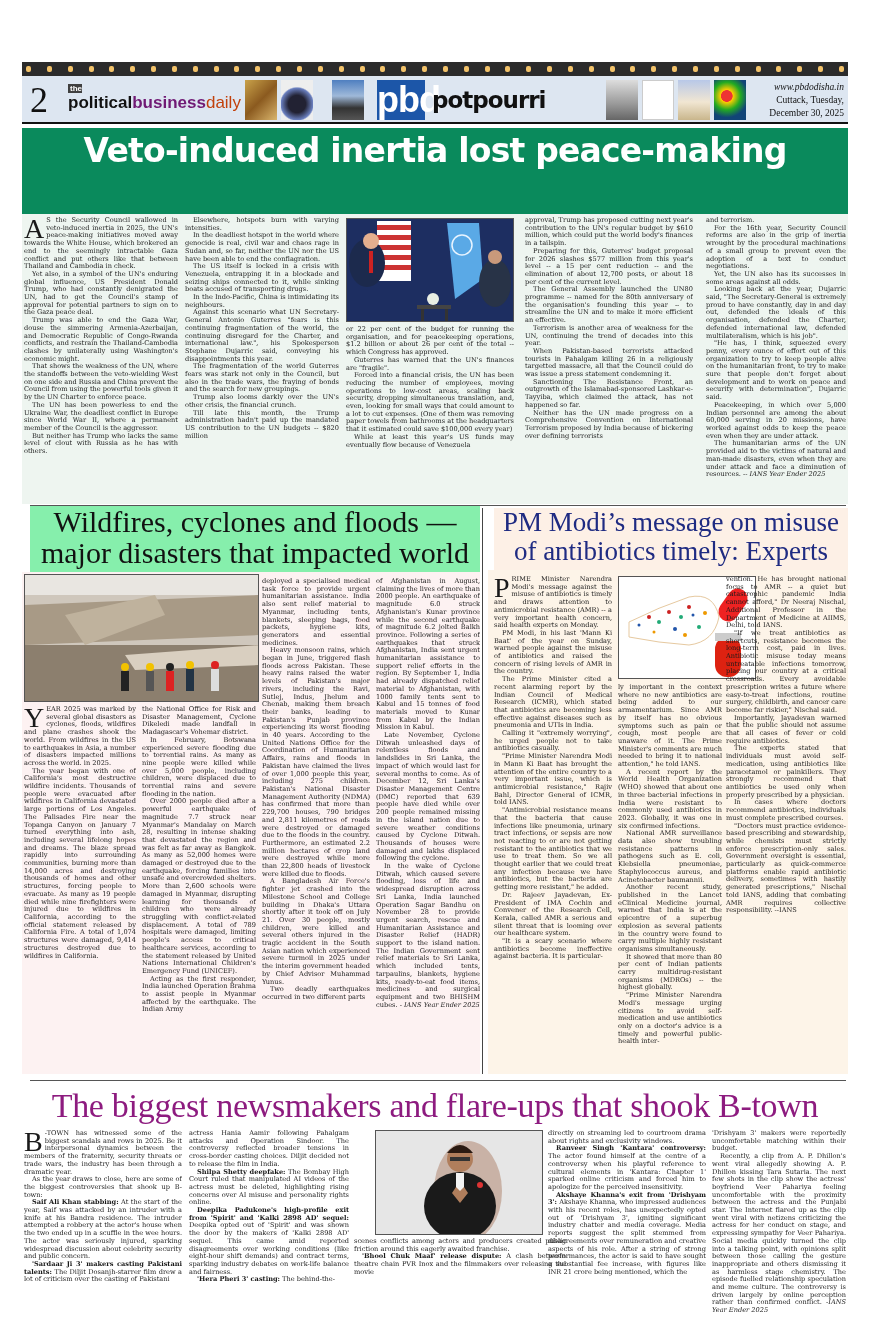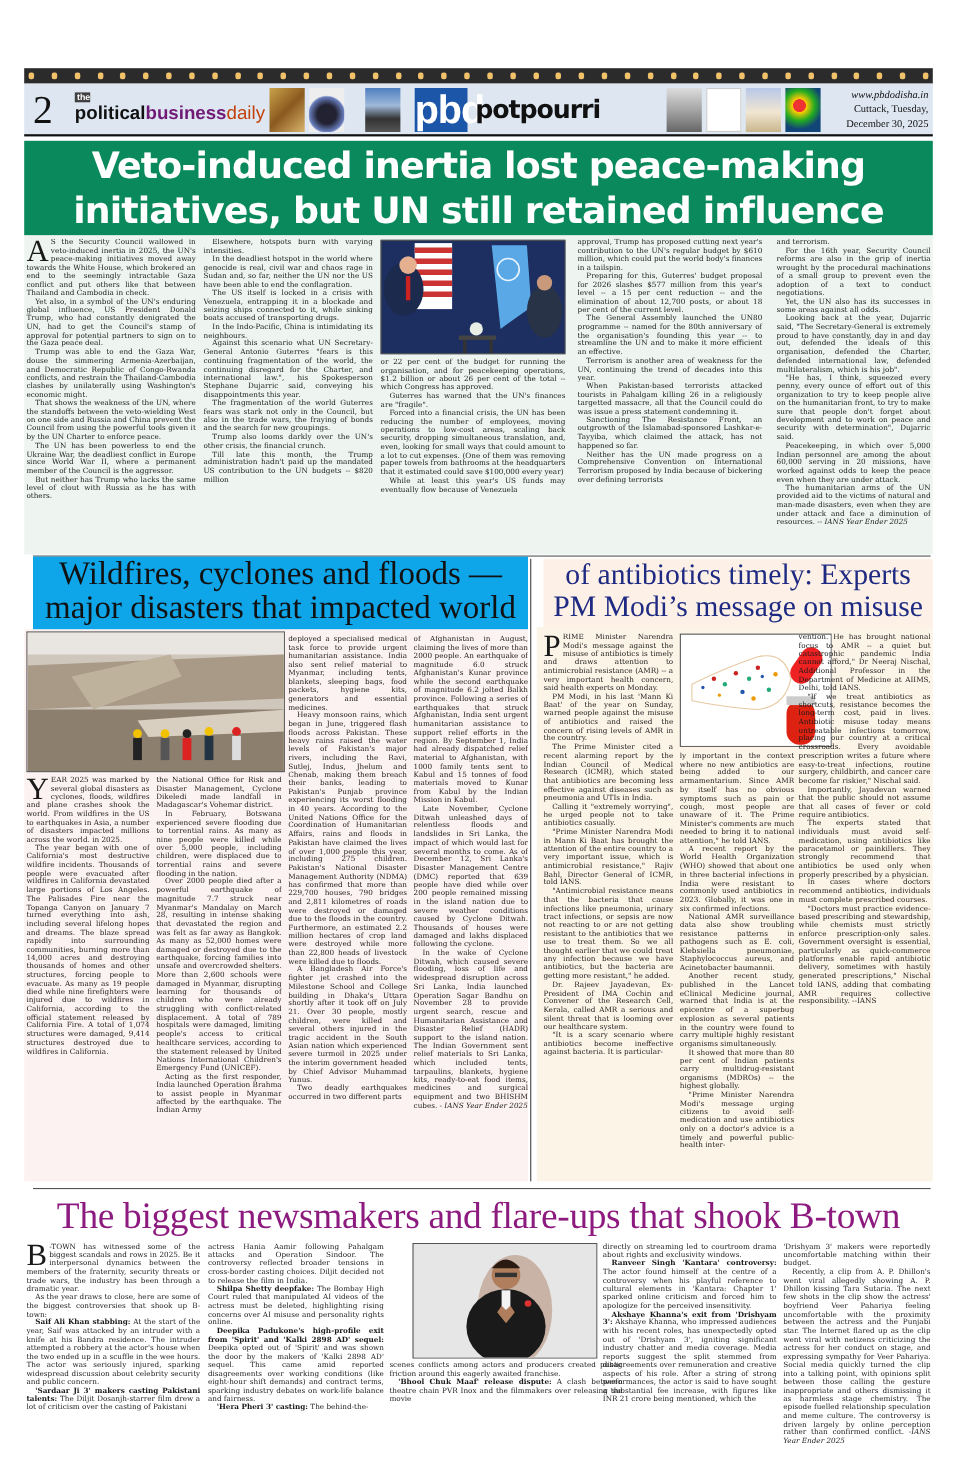--- a/index.html
+++ b/index.html
@@ -25,21 +25,21 @@
 .lead-head{position:absolute;left:0;top:128px;width:826px;height:86px;background:#0a8a5c;color:#fff;text-align:center;font-family:"DejaVu Sans",sans-serif;font-weight:bold;font-size:33px;line-height:41px;letter-spacing:-0.8px;padding-top:2px;transform-origin:center}
 .lead-body{position:absolute;left:0;top:214px;width:826px;height:290px;background:#eef5f0}
 .col{position:absolute;font-size:6.6px;line-height:7.7px;text-align:justify;color:#1a1a1a;overflow:hidden}
 .col p{text-indent:8px}
 .col p.first{text-indent:0}
 .drop{float:left;font-family:"Liberation Serif",serif;font-size:28px;line-height:22px;margin:1px 2px 0 0}
 .photo{position:absolute;border:1px solid #555;overflow:hidden}
 .sig{font-style:italic}
 
 .rule{position:absolute;height:1px;background:#555}
-.wild-head{position:absolute;left:8px;top:506px;width:450px;height:66px;background:#0ea5e9;text-align:center;font-family:"Liberation Serif",serif;font-size:30px;line-height:31px;color:#111}
+.wild-head{position:absolute;left:8px;top:506px;width:450px;height:66px;background:#86efac;text-align:center;font-family:"Liberation Serif",serif;font-size:30px;line-height:31px;color:#111}
 .wild-body{position:absolute;left:0;top:572px;width:458px;height:502px;background:#fdf2f2}
 .vdiv{position:absolute;left:460px;top:508px;width:1px;height:566px;background:#444}
 .pm-head{position:absolute;left:472px;top:508px;width:354px;height:62px;background:#fdf0e6;text-align:center;font-family:"Liberation Serif",serif;font-size:27px;line-height:29px;color:#1f2b82}
 .pm-body{position:absolute;left:466px;top:570px;width:360px;height:504px;background:#fdf4e8}
 
 .btown-head{position:absolute;left:0;top:1084px;width:826px;height:44px;text-align:center;font-family:"Liberation Serif",serif;font-size:34px;line-height:44px;color:#8d1b7f;letter-spacing:-0.3px}
 b{font-weight:bold}
 </style>
 </head>
 <body>
@@ -106,21 +106,20 @@
     <div class="thumb" style="left:692px;background:radial-gradient(circle at 40% 40%,#e33 18%,#fc0 20%,#2a2 45%,#147 70%)"></div>
     <div class="dateline">
       <div class="url">www.pbdodisha.in</div>
       <div>Cuttack, Tuesday,</div>
       <div>December 30, 2025</div>
     </div>
   </div>
 
   <div class="lead-head">
     <div>Veto-induced inertia lost peace-making</div>
-    <div>initiatives, but UN still retained influence</div>
   </div>
   <div class="lead-body"></div>
   <div class="col" style="left:2px;top:217px;width:154px;height:284px">
       <p class="first"><span class="drop">A</span>S the Security Council wallowed in veto-induced inertia in 2025, the UN's peace-making initiatives moved away towards the White House, which brokered an end to the seemingly intractable Gaza conflict and put others like that between Thailand and Cambodia in check.</p>
       <p>Yet also, in a symbol of the UN's enduring global influence, US President Donald Trump, who had constantly denigrated the UN, had to get the Council's stamp of approval for potential partners to sign on to the Gaza peace deal.</p>
       <p>Trump was able to end the Gaza War, douse the simmering Armenia-Azerbaijan, and Democratic Republic of Congo-Rwanda conflicts, and restrain the Thailand-Cambodia clashes by unilaterally using Washington's economic might.</p>
       <p>That shows the weakness of the UN, where the standoffs between the veto-wielding West on one side and Russia and China prevent the Council from using the powerful tools given it by the UN Charter to enforce peace.</p>
       <p>The UN has been powerless to end the Ukraine War, the deadliest conflict in Europe since World War II, where a permanent member of the Council is the aggressor.</p>
       <p>But neither has Trump who lacks the same level of clout with Russia as he has with others.</p>
     </div>
@@ -228,22 +227,22 @@
   <div class="col" style="left:354px;top:578px;width:104px;height:494px">
       <p class="first">of Afghanistan in August, claiming the lives of more than 2000 people. An earthquake of magnitude 6.0 struck Afghanistan's Kunar province while the second earthquake of magnitude 6.2 jolted Balkh province. Following a series of earthquakes that struck Afghanistan, India sent urgent humanitarian assistance to support relief efforts in the region. By September 1, India had already dispatched relief material to Afghanistan, with 1000 family tents sent to Kabul and 15 tonnes of food materials moved to Kunar from Kabul by the Indian Mission in Kabul.</p>
       <p>Late November, Cyclone Ditwah unleashed days of relentless floods and landslides in Sri Lanka, the impact of which would last for several months to come. As of December 12, Sri Lanka's Disaster Management Centre (DMC) reported that 639 people have died while over 200 people remained missing in the island nation due to severe weather conditions caused by Cyclone Ditwah. Thousands of houses were damaged and lakhs displaced following the cyclone.</p>
       <p>In the wake of Cyclone Ditwah, which caused severe flooding, loss of life and widespread disruption across Sri Lanka, India launched Operation Sagar Bandhu on November 28 to provide urgent search, rescue and Humanitarian Assistance and Disaster Relief (HADR) support to the island nation. The Indian Government sent relief materials to Sri Lanka, which included tents, tarpaulins, blankets, hygiene kits, ready-to-eat food items, medicines and surgical equipment and two BHISHM cubes. -<span class="sig"> IANS Year Ender 2025</span></p>
     </div>
 
   <div class="vdiv"></div>
 
   <div class="pm-body"></div>
   <div class="pm-head">
+    <div>PM Modi’s message on misuse</div>
     <div>of antibiotics timely: Experts</div>
-    <div>PM Modi’s message on misuse</div>
   </div>
   <div class="photo" style="left:596px;top:576px;width:138px;height:103px;background:#fff">
     <svg width="138" height="103" viewBox="0 0 138 103">
       <rect width="138" height="103" fill="#fff"></rect>
       <g fill="#c22">
           <circle cx="30" cy="40" r="2"></circle>
           <circle cx="50" cy="35" r="2"></circle>
           <circle cx="70" cy="30" r="2"></circle>
         </g>
       <g fill="#2a7">

